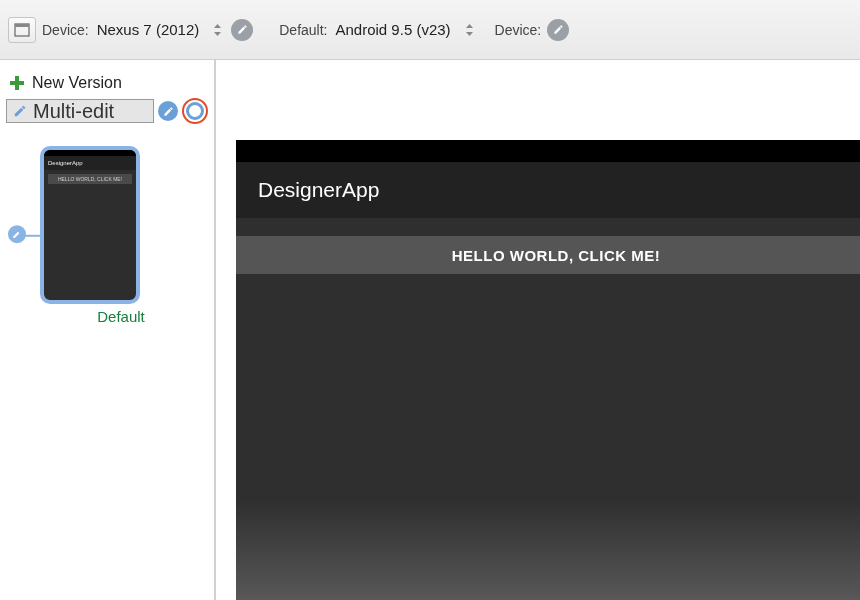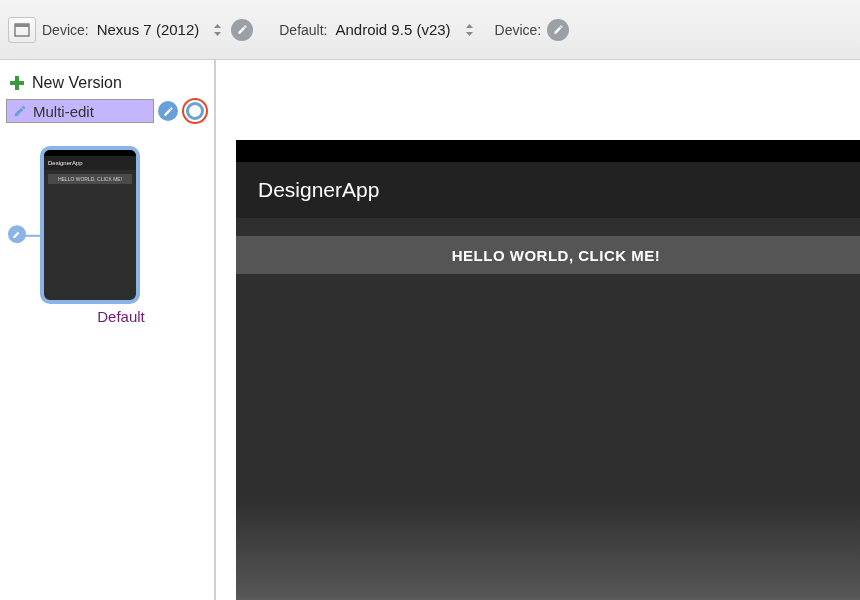--- a/index.html
+++ b/index.html
@@ -92,27 +92,27 @@
   }
   .multiedit-row {
     display: flex;
     align-items: center;
     gap: 4px;
   }
   .multiedit-btn {
     flex: 1;
     height: 24px;
     border: 1px solid #9a9a9a;
-    background: #c4b5fd;
+    background: #e5e5e5;
     display: flex;
     align-items: center;
     padding: 0 4px;
     gap: 4px;
     cursor: pointer;
-    font-size: 15px;
+    font-size: 20px;
   }
   .small-circle-pencil {
     width: 20px; height:20px;
     border-radius:50%;
     background:#6aa0d8;
     display:inline-flex;align-items:center;justify-content:center;
   }
   .small-circle-pencil svg{fill:#fff;}
   .ring-highlight{
     width:26px; height:26px;
@@ -161,21 +161,21 @@
     border-radius:10px;
     background:#2d2d2d;
     display:flex;flex-direction:column;
     overflow:hidden;
   }
   .thumb-portrait{ width:100px; height:158px; margin-left:6px;}
   .thumb-land{ width:160px; height:92px; }
   .thumb-statusbar{height:6px;background:#000;}
   .thumb-appbar{height:14px;background:#222;color:#eee;font-size:6px;display:flex;align-items:center;padding:0 4px;}
   .thumb-button{height:10px;background:#4a4a4a;margin:4px;color:#ccc;font-size:5px;display:flex;align-items:center;justify-content:center;}
-  .thumb-label{ text-align:center; font-size:15px; color:#701a75; margin-top:4px;}
+  .thumb-label{ text-align:center; font-size:15px; color:#15803d; margin-top:4px;}
   .thumb-arrow-out{
     position:absolute;
     right:-12px;
     top:50%;
     transform:translateY(-60%);
     width:0;height:0;
     border-top:6px solid transparent;
     border-bottom:6px solid transparent;
     border-left:10px solid #8ab4e6;
   }

